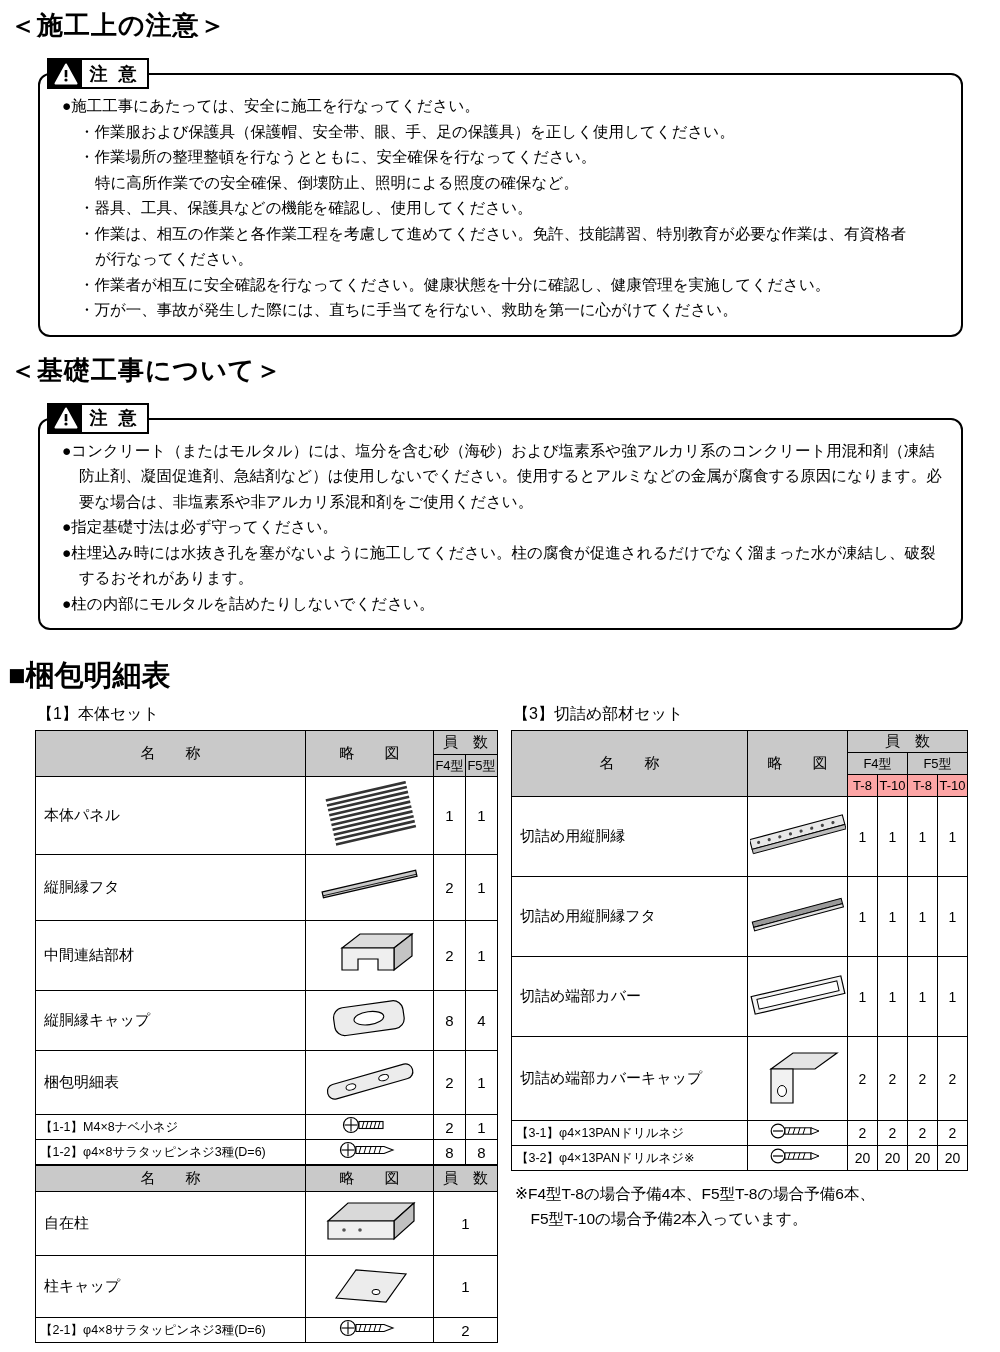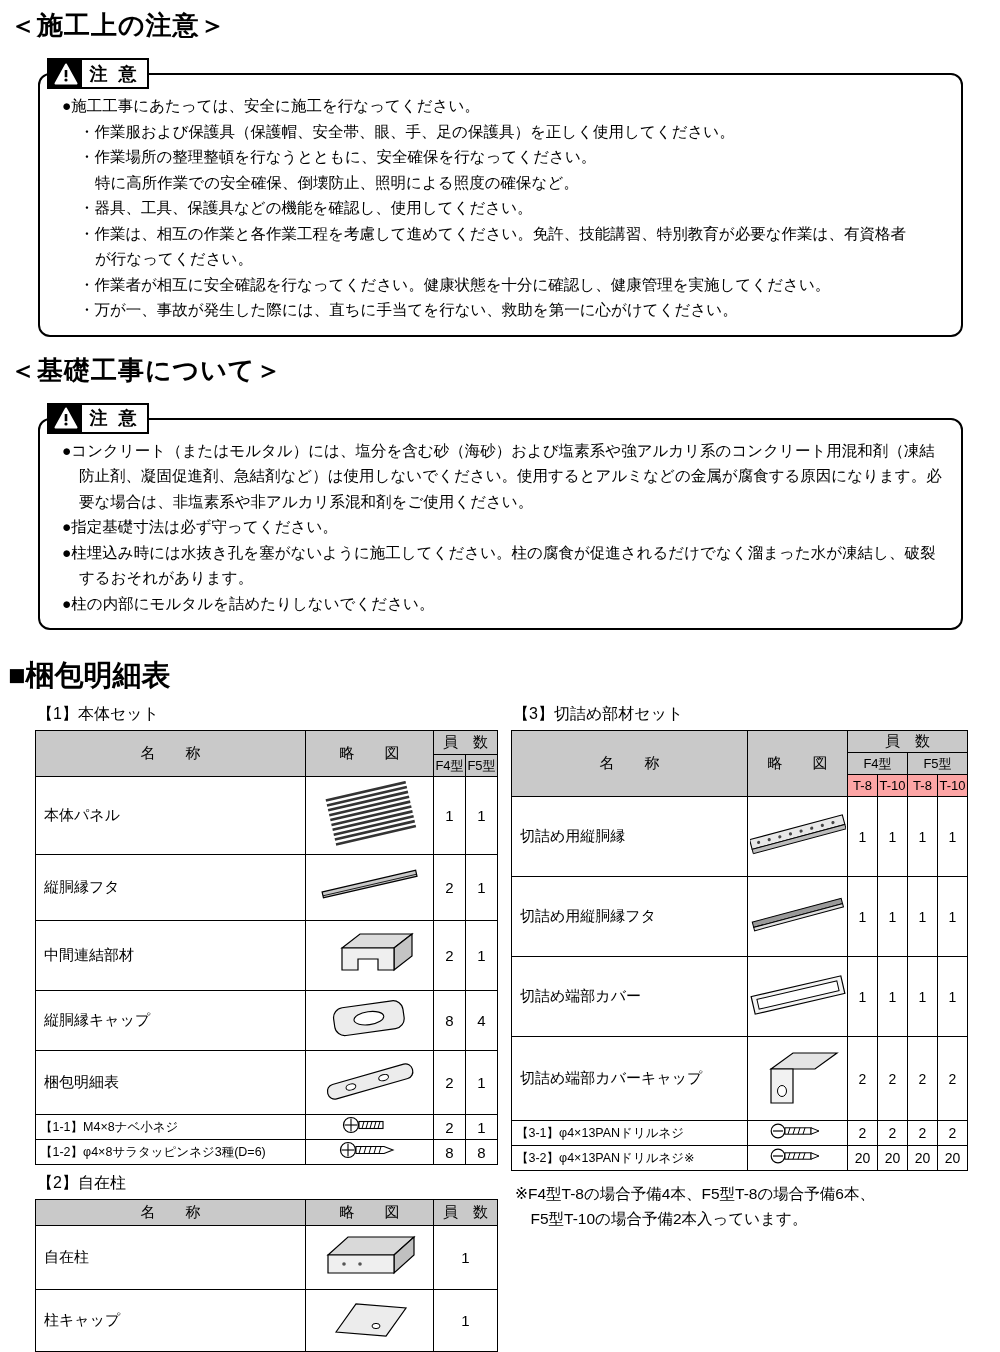--- a/index.html
+++ b/index.html
@@ -218,21 +218,20 @@
                   <line x1="38" y1="6.5" x2="36" y2="13.5" stroke="#000"></line>
                 <line x1="43" y1="6.5" x2="41" y2="13.5" stroke="#000"></line>
               </svg>
             </td>
             <td class="q">8</td>
             <td class="q">8</td>
           </tr>
         </tbody>
       </table>
 
-      <div class="tbl-caption">【2】自在柱</div>
 
       <table class="pack">
         <colgroup>
             <col style="width:270px">
             <col style="width:128px">
             <col style="width:64px">
           </colgroup>
         <thead>
           <tr style="height:26px">
             <th>名　　称</th>

